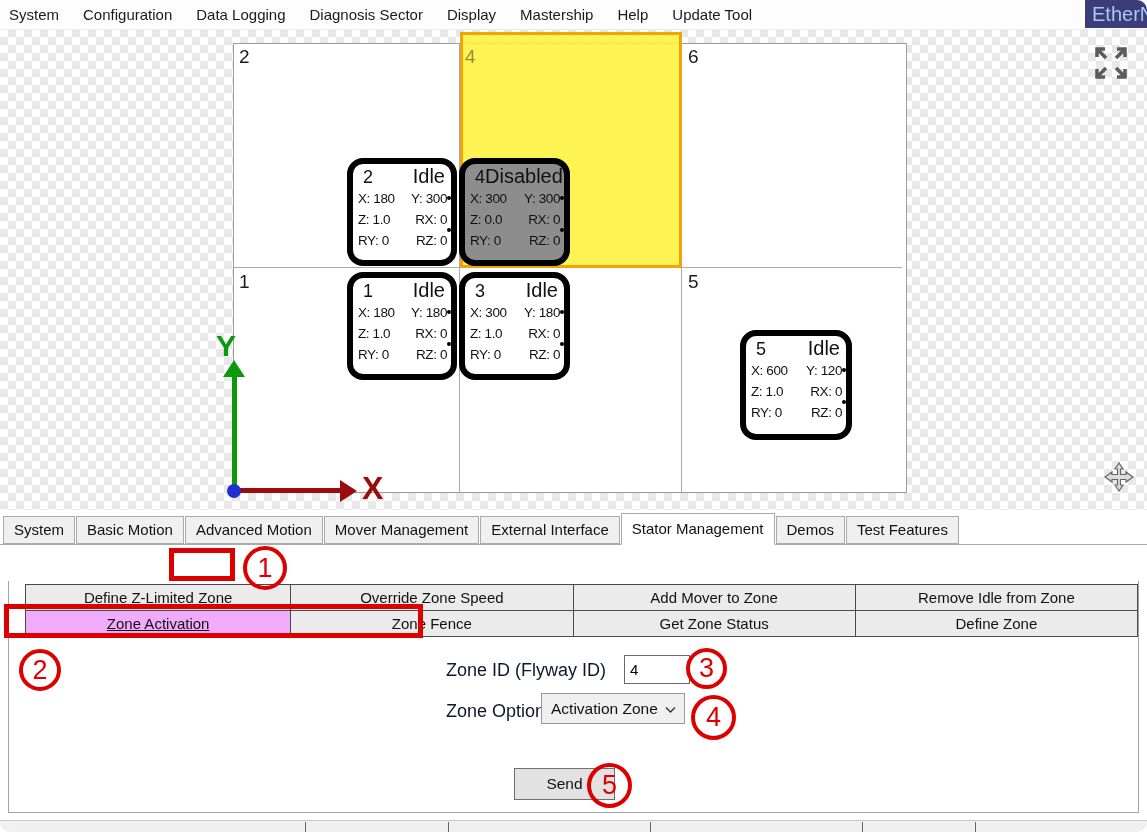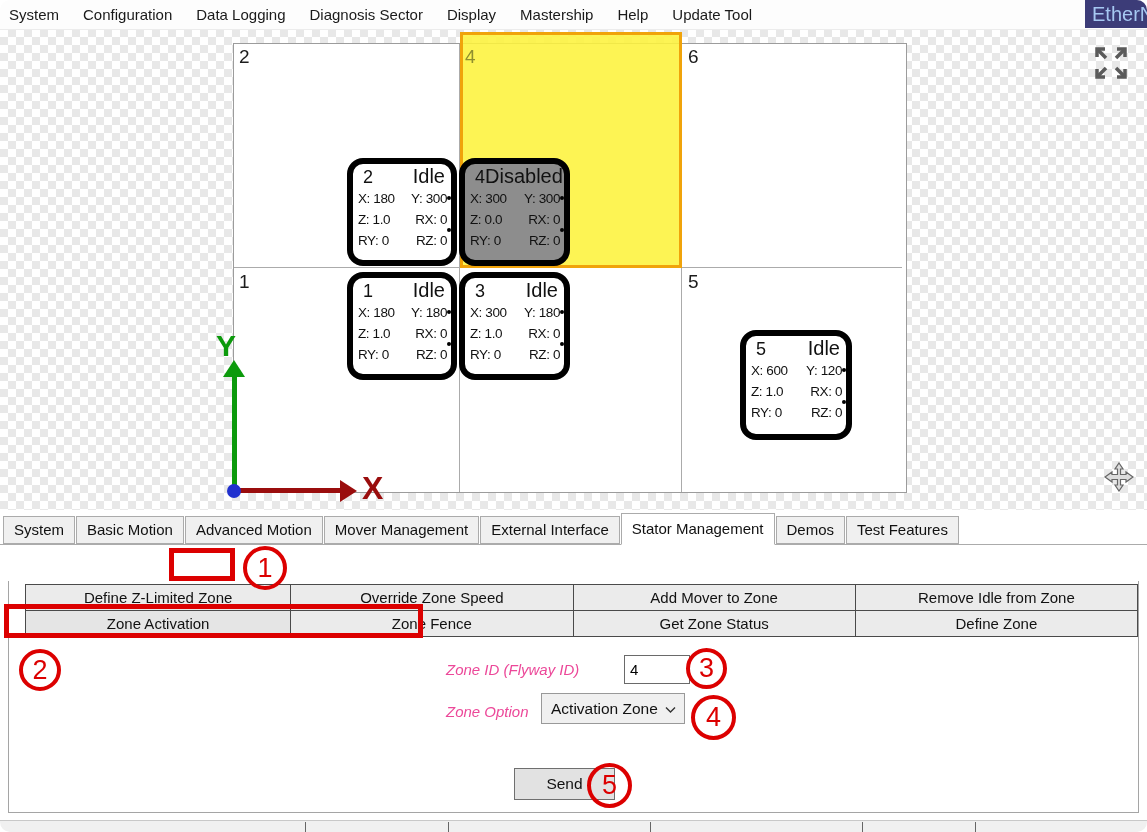--- a/index.html
+++ b/index.html
@@ -63,23 +63,23 @@
        font-size:15px;margin-right:1px;box-sizing:border-box;white-space:nowrap;color:#111;}
   .tab.active{background:#fff;height:32px;line-height:30px;border-bottom:1px solid #fff;
               margin-bottom:-1px;position:relative;z-index:3;}
 
   
   .panel{position:absolute;left:8px;top:581px;width:1131px;height:232px;box-sizing:border-box;
          border:1px solid #a5a5a5;border-top:none;background:#fff;}
   .btngrid{display:grid;grid-template-columns:repeat(4,1fr);margin-top:3px;}
   .zbtn{height:27px;box-sizing:border-box;border:1px solid #4a4a4a;margin:0 0 -1px -1px;
         background:#ebebeb;font-size:15px;text-align:center;line-height:25px;color:#111;}
-  .zbtn:nth-child(4n+1){margin-left:16px;}
-  .zbtn.active{background:#e5e5e5;}
-  .flabel{position:absolute;font-size:15px;color:#ec4899;font-style:italic;}
+  .zbtn:nth-child(4n+1){margin-left:16px;text-decoration:underline;}
+  .zbtn.active{background:#f0abfc;}
+  .flabel{position:absolute;font-size:18px;color:#0f172a;}
   .lab-zoneid{left:437px;top:75px;height:28px;line-height:28px;}
   .lab-zoneopt{left:437px;top:115px;height:31px;line-height:31px;}
   .zid-input{position:absolute;left:615px;top:74px;width:66px;height:29px;box-sizing:border-box;
              border:1px solid #6a6a6a;font-size:15px;padding:0 0 0 5px;font-family:inherit;background:#fff;}
   .dropdown{position:absolute;left:532px;top:112px;width:144px;height:31px;box-sizing:border-box;
             background:#f0f0f0;border:1px solid #999;display:flex;align-items:center;
             justify-content:space-between;padding:0 8px 0 9px;font-size:15.5px;}
   .sendbtn{position:absolute;left:505px;top:187px;width:101px;height:32px;box-sizing:border-box;
            background:#e2e2e2;border:1px solid #6f6f6f;font-size:15.5px;font-family:inherit;color:#111;}
 

